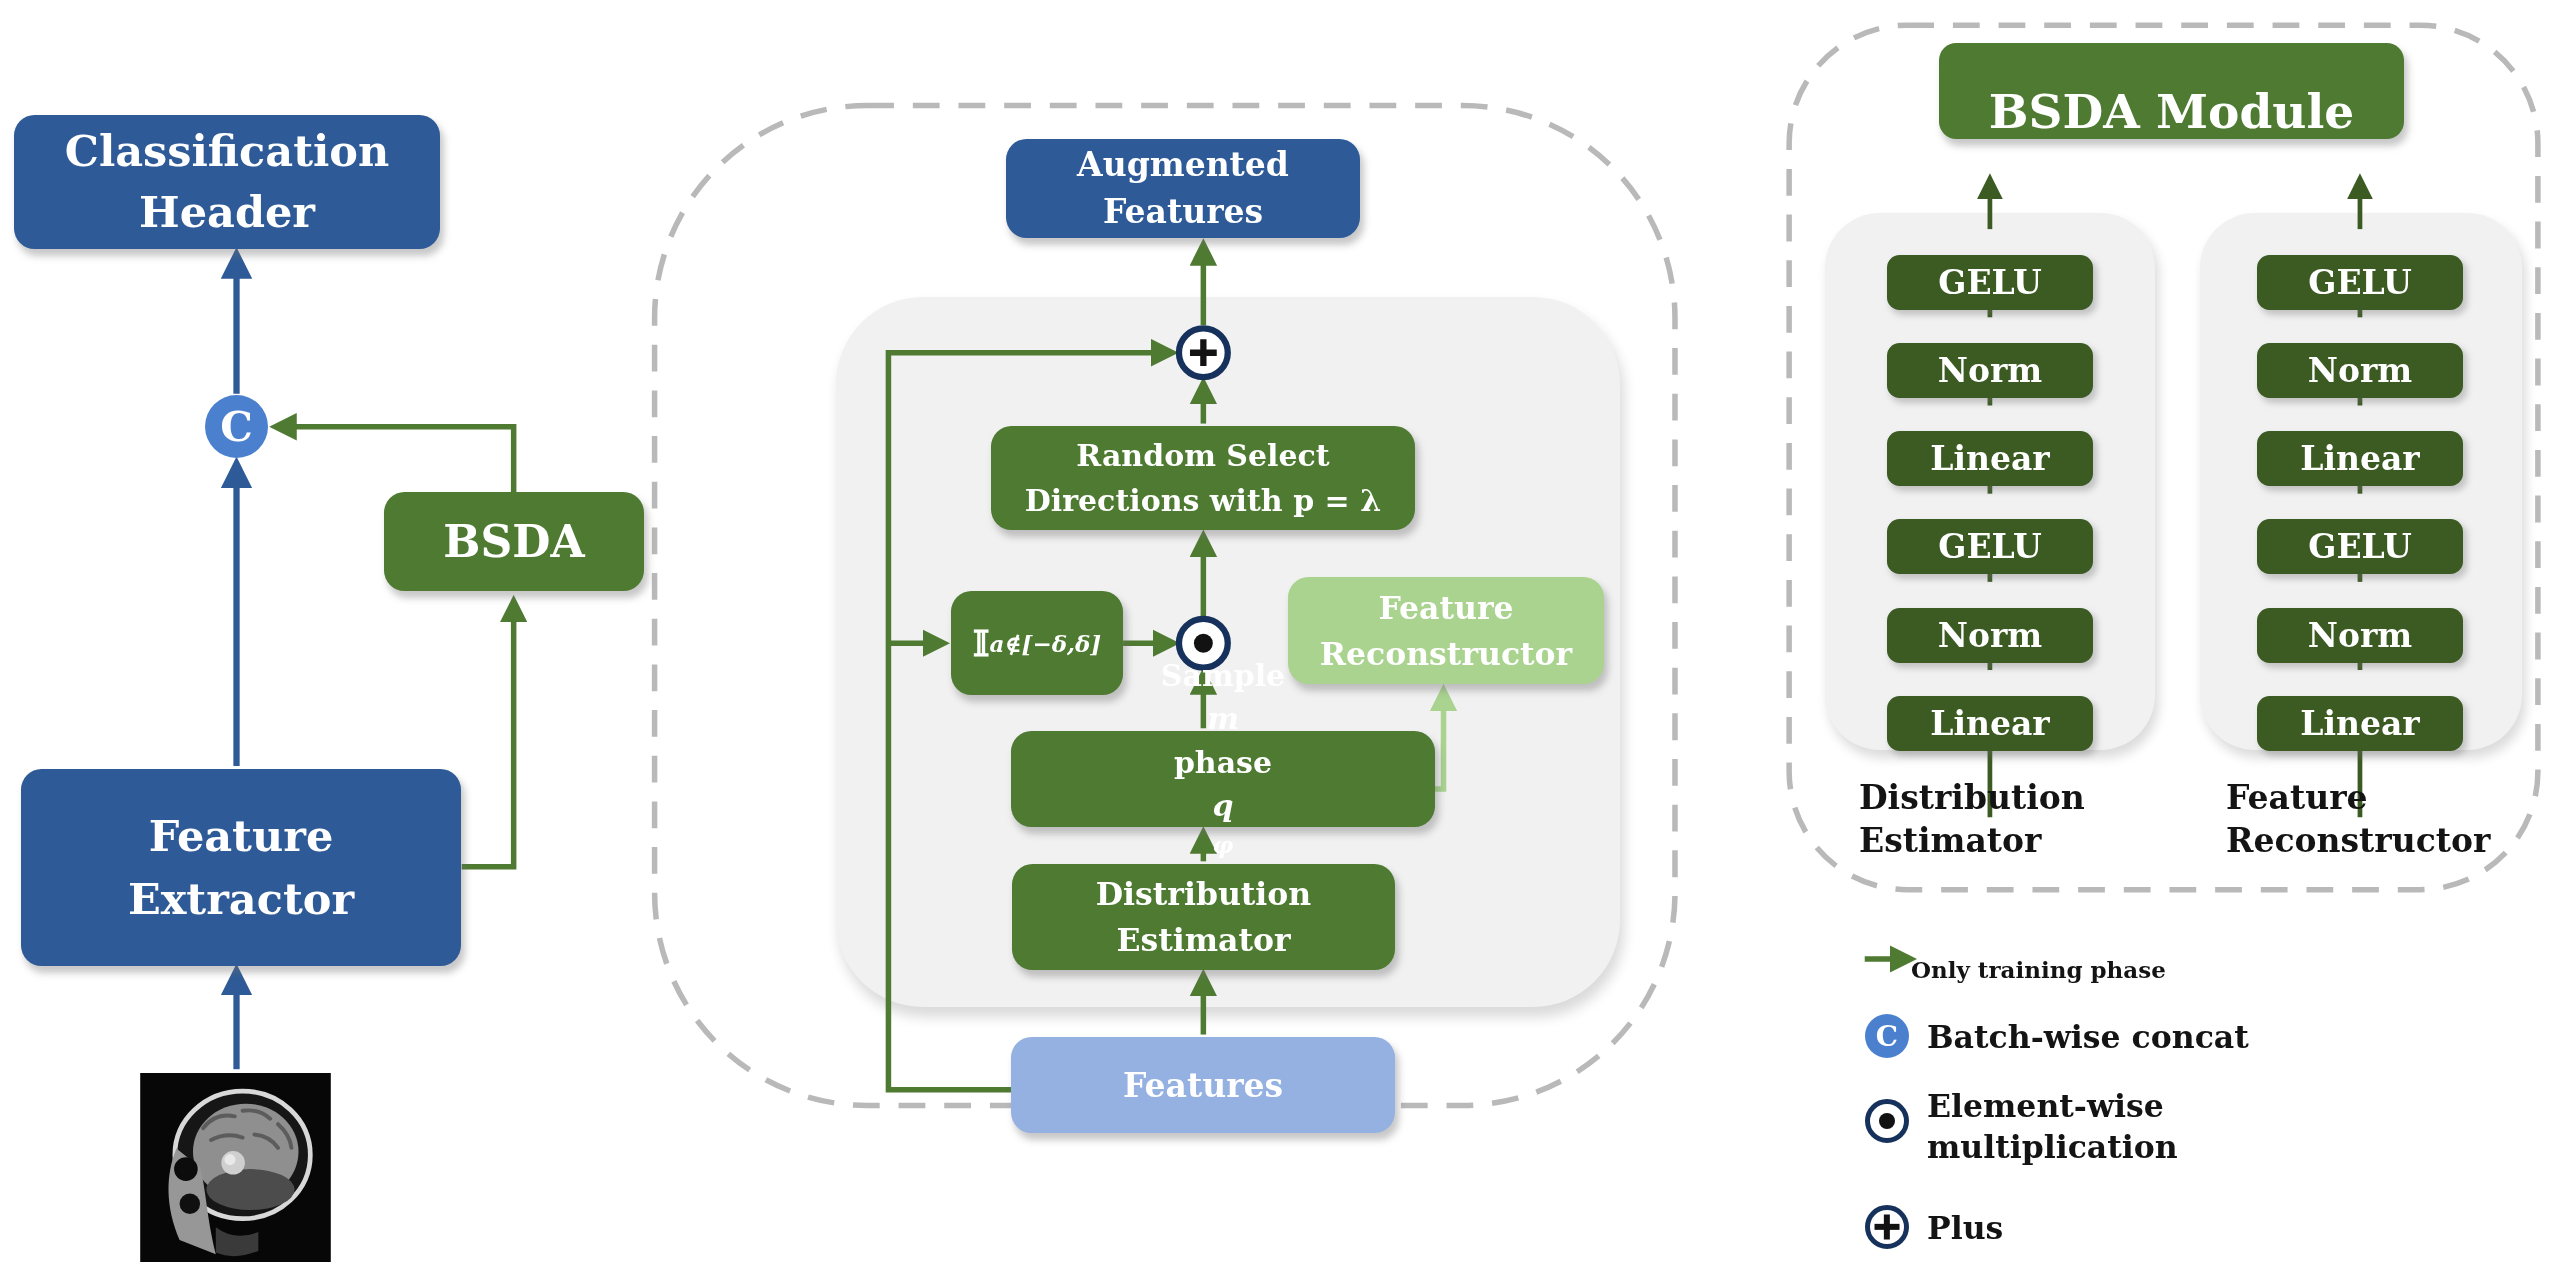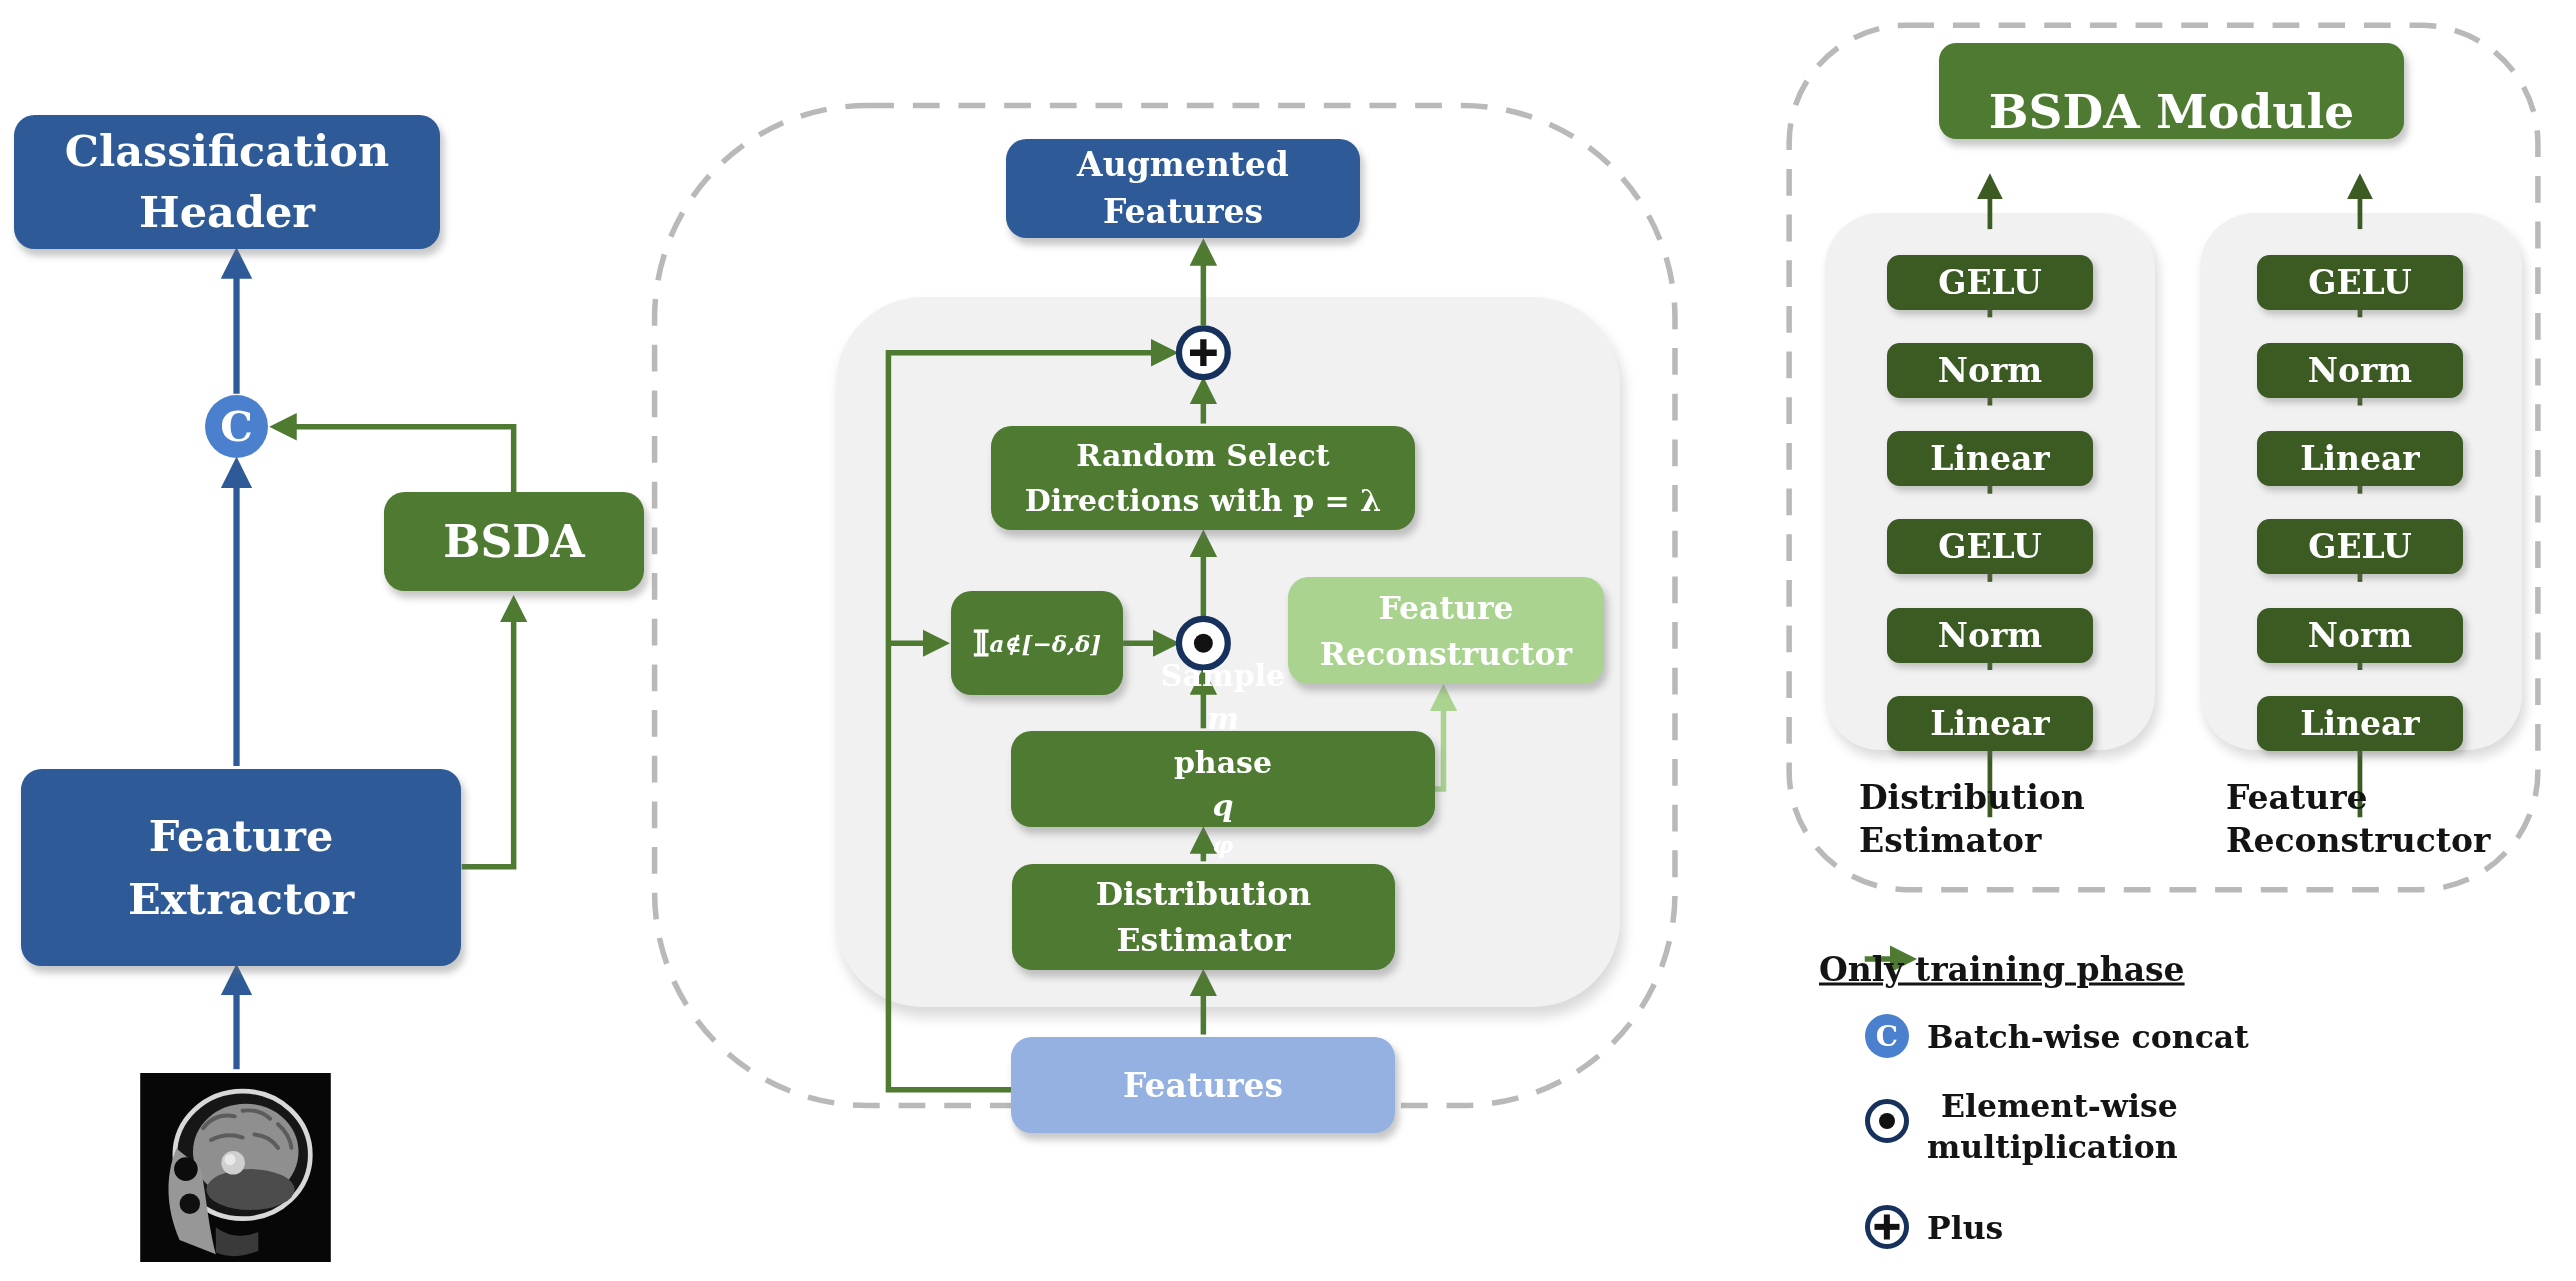--- a/index.html
+++ b/index.html
@@ -227,32 +227,32 @@
 
   <div class="label-dark" style="left:1859px;top:776px;font-size:33px;line-height:43px;">
     <span style="display:block;">Distribution</span>
     <span style="display:block;">Estimator</span>
   </div>
   <div class="label-dark" style="left:2226px;top:776px;font-size:33px;line-height:43px;">
     <span style="display:block;">Feature</span>
     <span style="display:block;">Reconstructor</span>
   </div>
 
-  <div class="legend-text" style="left:1819px;top:969px;font-size:33px;text-decoration:underline;">Only training phase</div>
+  <div class="legend-text" style="left:1911px;top:969px;font-size:23px;">Only training phase</div>
 
   <div class="circle concat" style="left:1865px;top:1014px;width:44px;height:44px;font-size:28px;">
     <span>C</span>
   </div>
   <div class="legend-text" style="left:1927px;top:1036px;font-size:31.5px;">Batch-wise concat</div>
 
   <div class="circle ring" style="left:1865px;top:1099px;width:44px;height:44px;">
     <div class="dot"></div>
   </div>
   <div class="label-dark" style="left:1927px;top:1085px;font-size:31.5px;line-height:41px;">
-    <span style="display:block;text-align:right;">Element-wise</span>
+    <span style="display:block;">Element-wise</span>
     <span style="display:block;">multiplication</span>
   </div>
 
   <div class="circle ring" style="left:1865px;top:1205px;width:44px;height:44px;">
     <div class="cross-v"></div>
       <div class="cross-h"></div>
   </div>
   <div class="legend-text" style="left:1927px;top:1227px;font-size:31.5px;">Plus</div>
 
 </div>

